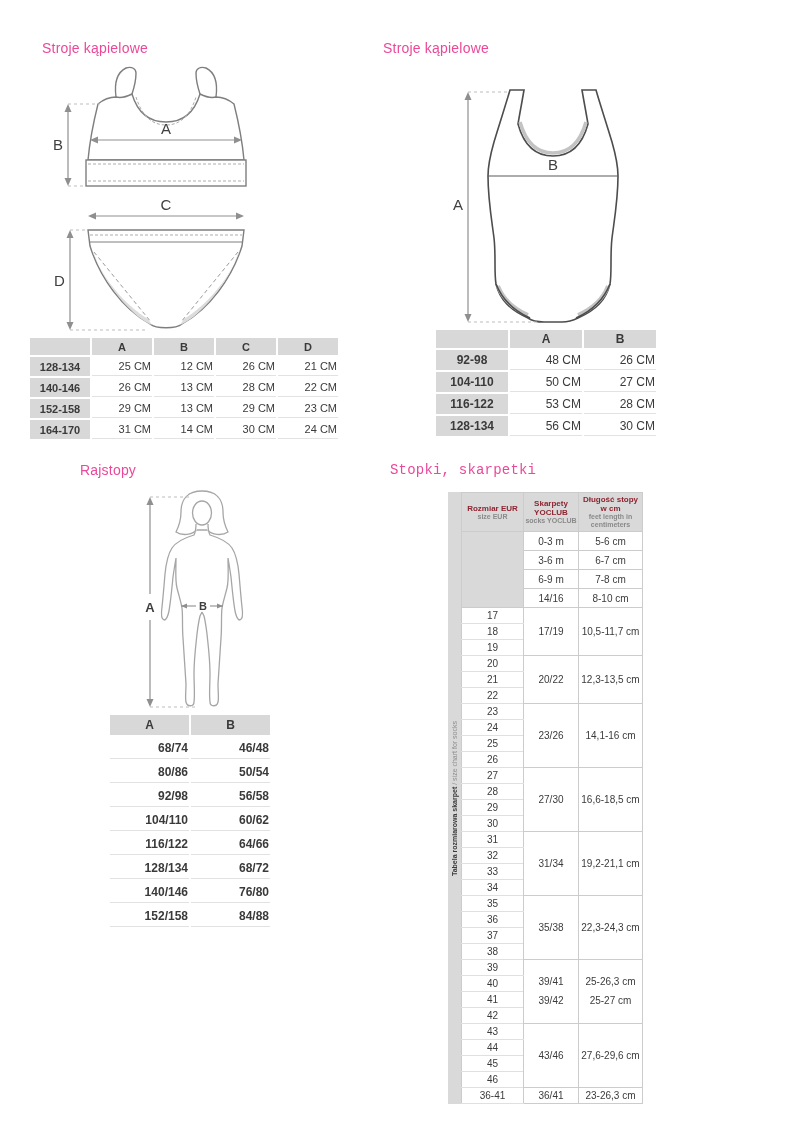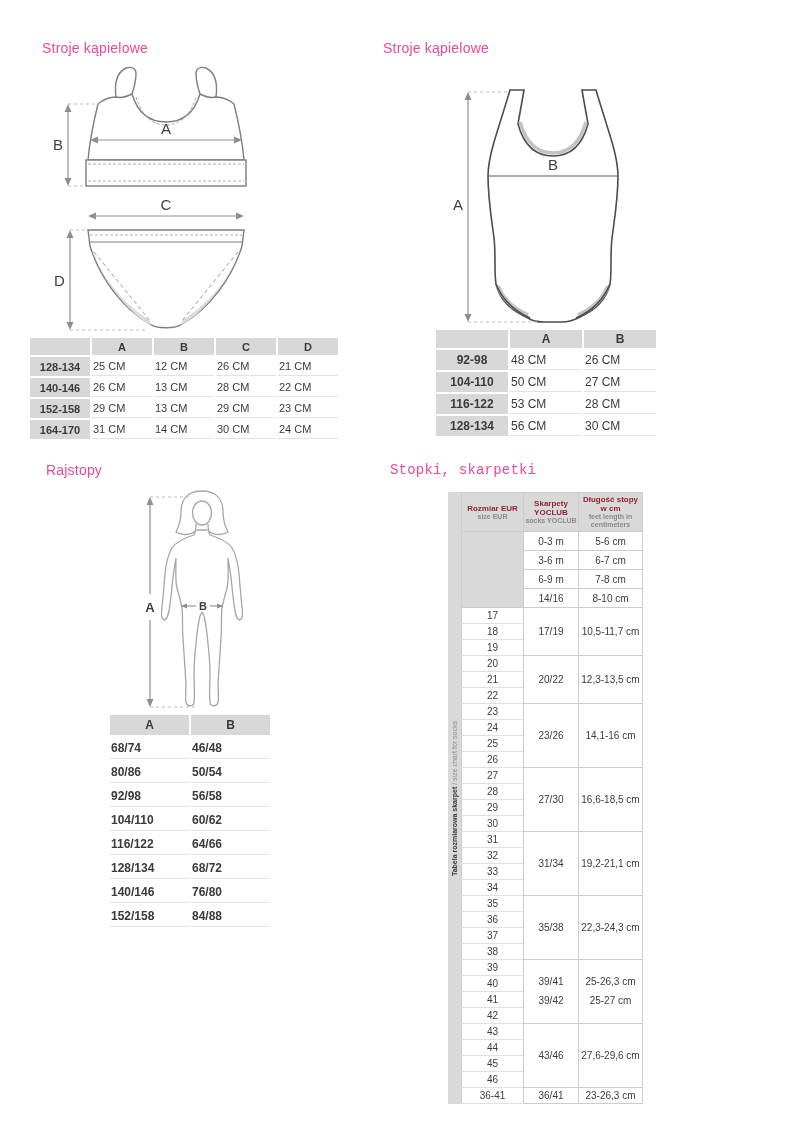--- a/index.html
+++ b/index.html
@@ -3,21 +3,21 @@
 <meta charset="utf-8">
 <style>
   html,body{margin:0;padding:0;background:#fff;}
   #page{position:relative;width:794px;height:1122px;background:#fff;overflow:hidden;
         font-family:"Liberation Sans",sans-serif;color:#3c3c3c;}
   .section-title{position:absolute;font-size:14px;color:#ec4899;letter-spacing:.2px;}
 
   
   table.chart{border-collapse:separate;border-spacing:2px 2px;}
   table.chart th{background:#d8d8d8;font-weight:700;color:#3a3a3a;text-align:center;}
-  table.chart td{background:#fff;color:#3a3a3a;text-align:left;border-bottom:1px solid #e2e2e2;}
+  table.chart td{background:#fff;color:#3a3a3a;text-align:right;border-bottom:1px solid #e2e2e2;}
   #swim2-table{position:absolute;left:28px;top:336px;font-size:11px;}
   #swim2-table th{width:58px;height:15px;font-size:11px;}
   #swim2-table td{width:45px;height:16px;font-size:11px;}
   #swim2-table tbody th{height:16px;}
   #swim1-table{position:absolute;left:434px;top:328px;font-size:12px;}
   #swim1-table th{width:70px;height:16px;}
   #swim1-table td{width:66px;height:17px;margin-top:24px;}
   #tights-table{position:absolute;left:108px;top:713px;}
   #tights-table th{width:77px;height:18px;font-size:12px;}
   #tights-table td{width:77px;height:19px;font-size:12px;font-weight:700;}
@@ -50,21 +50,21 @@
   #figure-svg{left:120px;top:486px;}
   .dim-label{font-family:"Liberation Sans",sans-serif;fill:#3f3f3f;}
 </style>
 </head>
 <body>
 
 <div id="page">
 
   <div class="section-title" style="left:42px;top:40px;">Stroje kąpielowe</div>
   <div class="section-title" style="left:383px;top:40px;">Stroje kąpielowe</div>
-  <div class="section-title" style="left:46px;top:462px;">Rajstopy</div>
+  <div class="section-title" style="left:80px;top:462px;">Rajstopy</div>
   <div class="section-title" style="left:390px;top:462px;font-family:Liberation Mono, monospace;">Stopki, skarpetki</div>
 
   <svg id="bikini-svg" class="diagram" width="232" height="272" viewBox="0 0 232 272">
     <g stroke="#7e7e7e" stroke-width="1.4" fill="#fff">
 
       <path d="M40,96 C42,74 46,56 50,40 C56,35 62,33 68,33 C72,34 78,33 84,30
                C90,50 102,58 118,58 C134,58 146,50 152,30 C158,33 164,34 168,33
                C174,33 180,35 186,40 C190,56 194,74 196,96 Z"></path>
 
       <path d="M68,33 C66,18 70,8 78,4 C84,2 88,5 88,9 C88,16 86,24 84,30" fill="none"></path>

